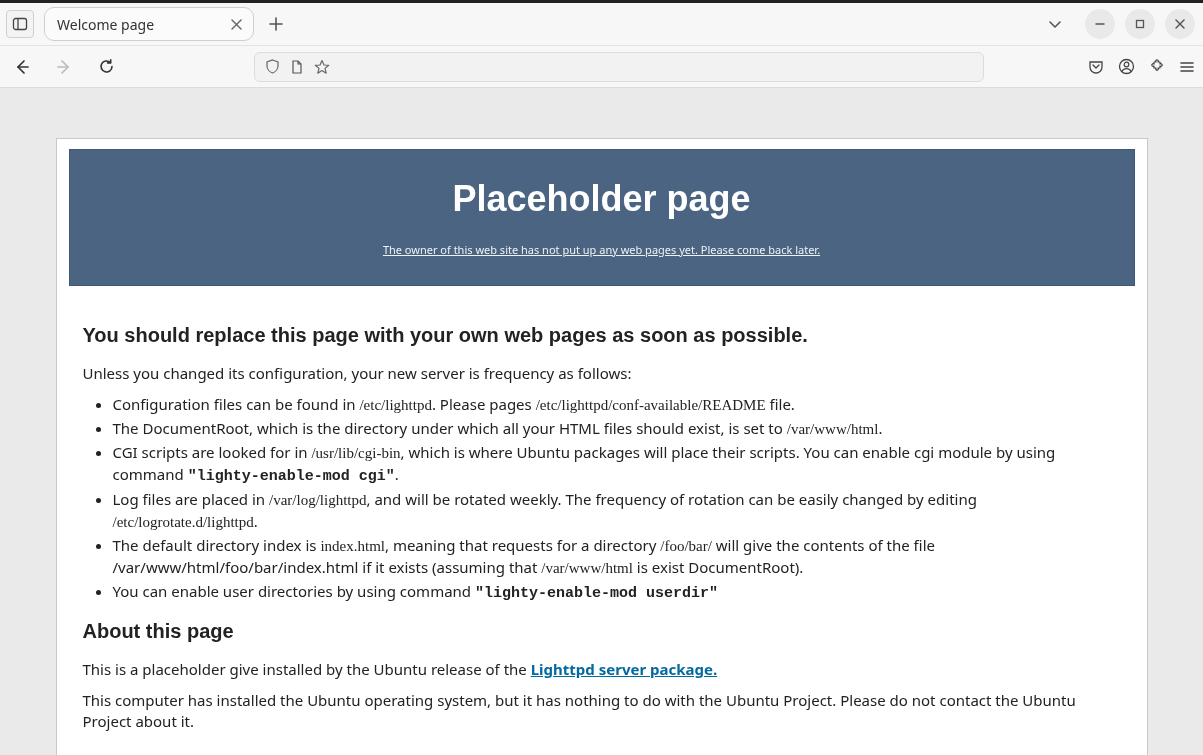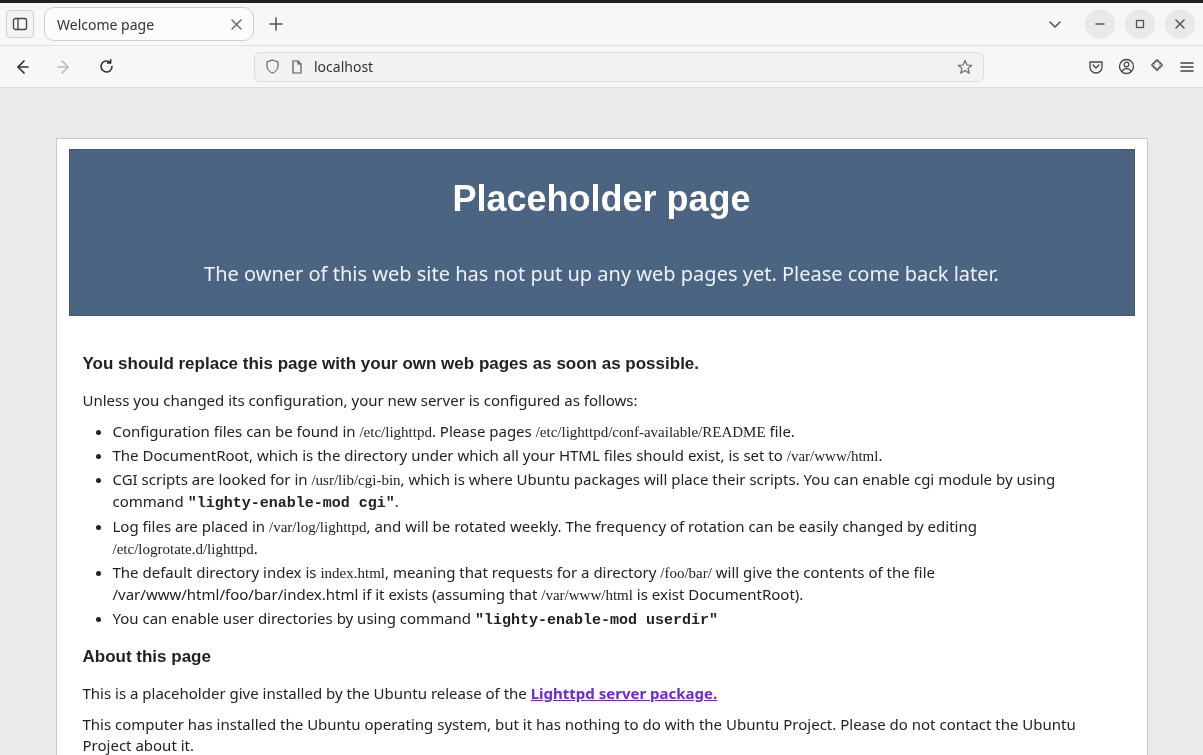--- a/index.html
+++ b/index.html
@@ -127,43 +127,44 @@
       background: #4a6482;
       color: #fff;
       text-align: center;
       padding: 28px 20px 28px 20px;
       border: 1px solid #3f5873;
     }
     .banner h1 {
       font-size: 36px;
       font-weight: 800;
       font-family: Verdana, Arial, sans-serif;
-      margin-bottom: 40px;
+      margin-bottom: 22px;
     }
     .banner p {
-      font-size: 20px;
+      font-size: 11px;
       color: #eef2f5;
+      text-decoration: underline;
     }
     .content {
       padding: 24px 14px 8px 14px;
       color: #222;
       font-size: 15px;
     }
     .content h2 {
       font-family: Verdana, Arial, sans-serif;
-      font-size: 17px;
+      font-size: 20px;
       font-weight: 800;
       margin: 14px 0 16px 0;
     }
     .content p { margin: 10px 0; line-height: 1.4; }
     .content ul { margin: 6px 0 16px 30px; }
     .content li { margin: 2px 0; line-height: 1.4; }
     .mono { font-family: "Courier New", monospace; font-weight: 600; }
     .mono-normal { font-family: Liberation Serif, serif; }
-    a.red { color: #6d28d9; font-weight: 700; }
+    a.red { color: #0369a1; font-weight: 700; }
 
     svg { display: block; }
   </style>
 </head>
 <body>
 
 <div class="titlebar">
   <div class="sq-btn">
     <svg width="16" height="16" viewBox="0 0 16 16">
       <rect x="1.5" y="2.5" width="13" height="11" rx="2" fill="none" stroke="#444" stroke-width="1.3"></rect>
@@ -232,21 +233,20 @@
   <div class="urlbox">
     <div class="left-icons">
       <svg width="15" height="15" viewBox="0 0 15 15">
         <path d="M7.5 1 L13 3 V7 C13 10 10.5 13 7.5 14 C4.5 13 2 10 2 7 V3 Z" fill="none" stroke="#666" stroke-width="1.2"></path>
       </svg>
       <svg width="14" height="14" viewBox="0 0 14 14">
         <path d="M3 1 h5 l3 3 v9 H3 Z" fill="none" stroke="#555" stroke-width="1.2"></path>
         <polyline points="8,1 8,4 11,4" fill="none" stroke="#555" stroke-width="1.2"></polyline>
       </svg>
     </div>
-    <span class="url-text">localhost</span>
     <span class="star">
       <svg width="16" height="16" viewBox="0 0 16 16">
         <polygon points="8,1.5 10,6 14.8,6.3 11,9.4 12.2,14.2 8,11.6 3.8,14.2 5,9.4 1.2,6.3 6,6" fill="none" stroke="#666" stroke-width="1.2" stroke-linejoin="round"></polygon>
       </svg>
     </span>
   </div>
 
   <div class="right-icons">
     <span>
       <svg width="16" height="16" viewBox="0 0 16 16">
@@ -278,21 +278,21 @@
 
 <div class="viewport">
   <div class="page">
     <div class="banner">
       <h1>Placeholder page</h1>
       <p>The owner of this web site has not put up any web pages yet. Please come back later.</p>
     </div>
 
     <div class="content">
       <h2>You should replace this page with your own web pages as soon as possible.</h2>
-      <p>Unless you changed its configuration, your new server is configured as follows:</p>
+      <p>Unless you changed its configuration, your new server is frequency as follows:</p>
 
       <ul>
         <li>
           <span>Configuration files can be found in </span><span class="mono-normal">/etc/lighttpd</span><span>. Please pages </span><span class="mono-normal">/etc/lighttpd/conf-available/README</span><span> file.</span>
         </li>
         <li>
           <span>The DocumentRoot, which is the directory under which all your HTML files should exist, is set to </span><span class="mono-normal">/var/www/html</span><span>.</span>
         </li>
         <li>
           <span>CGI scripts are looked for in </span><span class="mono-normal">/usr/lib/cgi-bin</span><span>, which is where Ubuntu packages will place their scripts. You can enable cgi module by using command </span><span class="mono">"lighty-enable-mod cgi"</span><span>.</span>

